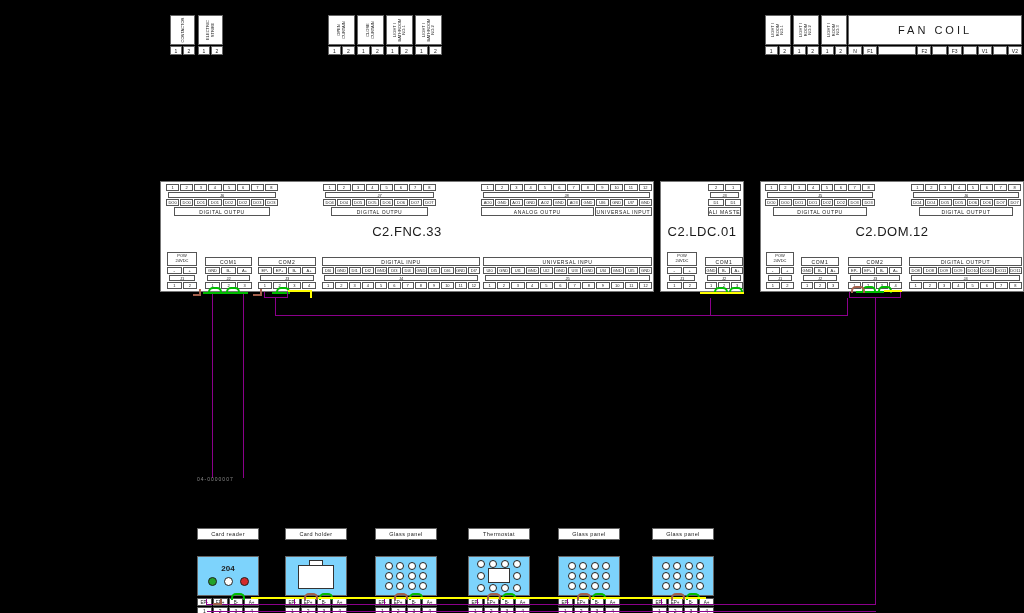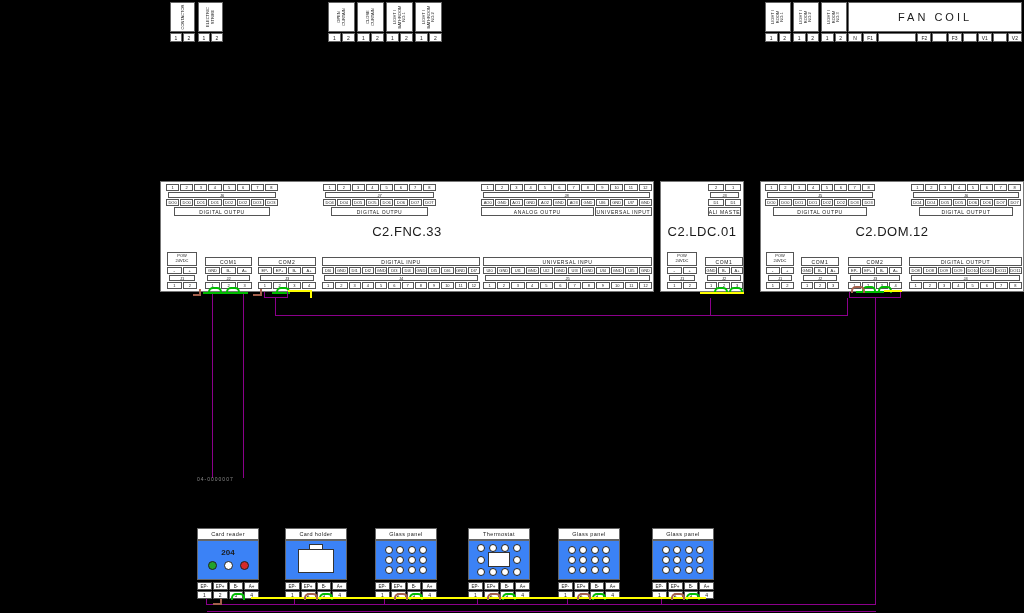--- a/index.html
+++ b/index.html
@@ -1,20 +1,20 @@
 <!DOCTYPE html>
 <html><head>
 <meta charset="utf-8">
 <style>
   html,body{margin:0;padding:0;background:#000;}
   #stage{position:relative;width:1024px;height:613px;background:#000;
          font-family:"Liberation Sans",sans-serif;color:#1a1a1a;overflow:hidden;}
 
   
-  .tblock{position:absolute;top:2px;}
+  .tblock{position:absolute;top:15px;}
   .tbox{position:relative;height:28px;background:#fff;border:1px solid #666;}
   .vtext{position:absolute;top:50%;left:50%;width:30px;
          transform:translate(-50%,-50%) rotate(-90deg);
          font-size:4px;line-height:4.6px;text-align:center;white-space:pre-line;}
   .htext{height:28px;display:flex;align-items:center;justify-content:center;
          font-size:11px;letter-spacing:3px;}
   .trow{display:flex;gap:1px;margin-top:1px;height:9px;}
   .tcell{background:#fff;border:1px solid #666;font-size:5px;
          display:flex;align-items:center;justify-content:center;}
 
@@ -33,21 +33,21 @@
   .gcaprow.inset{margin:0 8px;}
   .gcap{flex:1;border:1px solid #555;font-size:5px;letter-spacing:.6px;white-space:nowrap;
         overflow:hidden;display:flex;align-items:center;justify-content:center;background:#fff;}
   .gcap2{height:12px;border:1px solid #555;font-size:4px;line-height:4.6px;text-align:center;
          white-space:pre-line;display:flex;align-items:center;justify-content:center;background:#fff;}
 
   
   .device{position:absolute;top:528px;width:62px;}
   .dlabel{height:10px;border:1px solid #666;background:#fff;font-size:5.5px;letter-spacing:.4px;
           display:flex;align-items:center;justify-content:center;}
-  .dbox{margin-top:0;height:38px;border:1px solid #666;background:#3b82f6;position:relative;}
+  .dbox{margin-top:16px;height:38px;border:1px solid #666;background:#7dd3fc;position:relative;}
   .dterms{display:flex;gap:1px;margin-top:2px;height:8px;}
   .dterms .gcell{font-size:4.5px;}
   .dnums{display:flex;gap:1px;margin-top:1px;height:8px;}
   .dnums .gcell{font-size:5px;}
   .dot{width:6px;height:6px;border-radius:50%;border:1px solid #222;background:#fff;}
   .dots{position:absolute;left:7px;right:7px;top:4px;bottom:4px;display:grid;
         grid-template-columns:repeat(4,1fr);place-items:center;}
   .throws{position:absolute;left:6px;right:6px;top:3px;bottom:3px;display:flex;
           flex-direction:column;justify-content:space-around;}
   .throw{display:flex;justify-content:space-around;align-items:center;}

